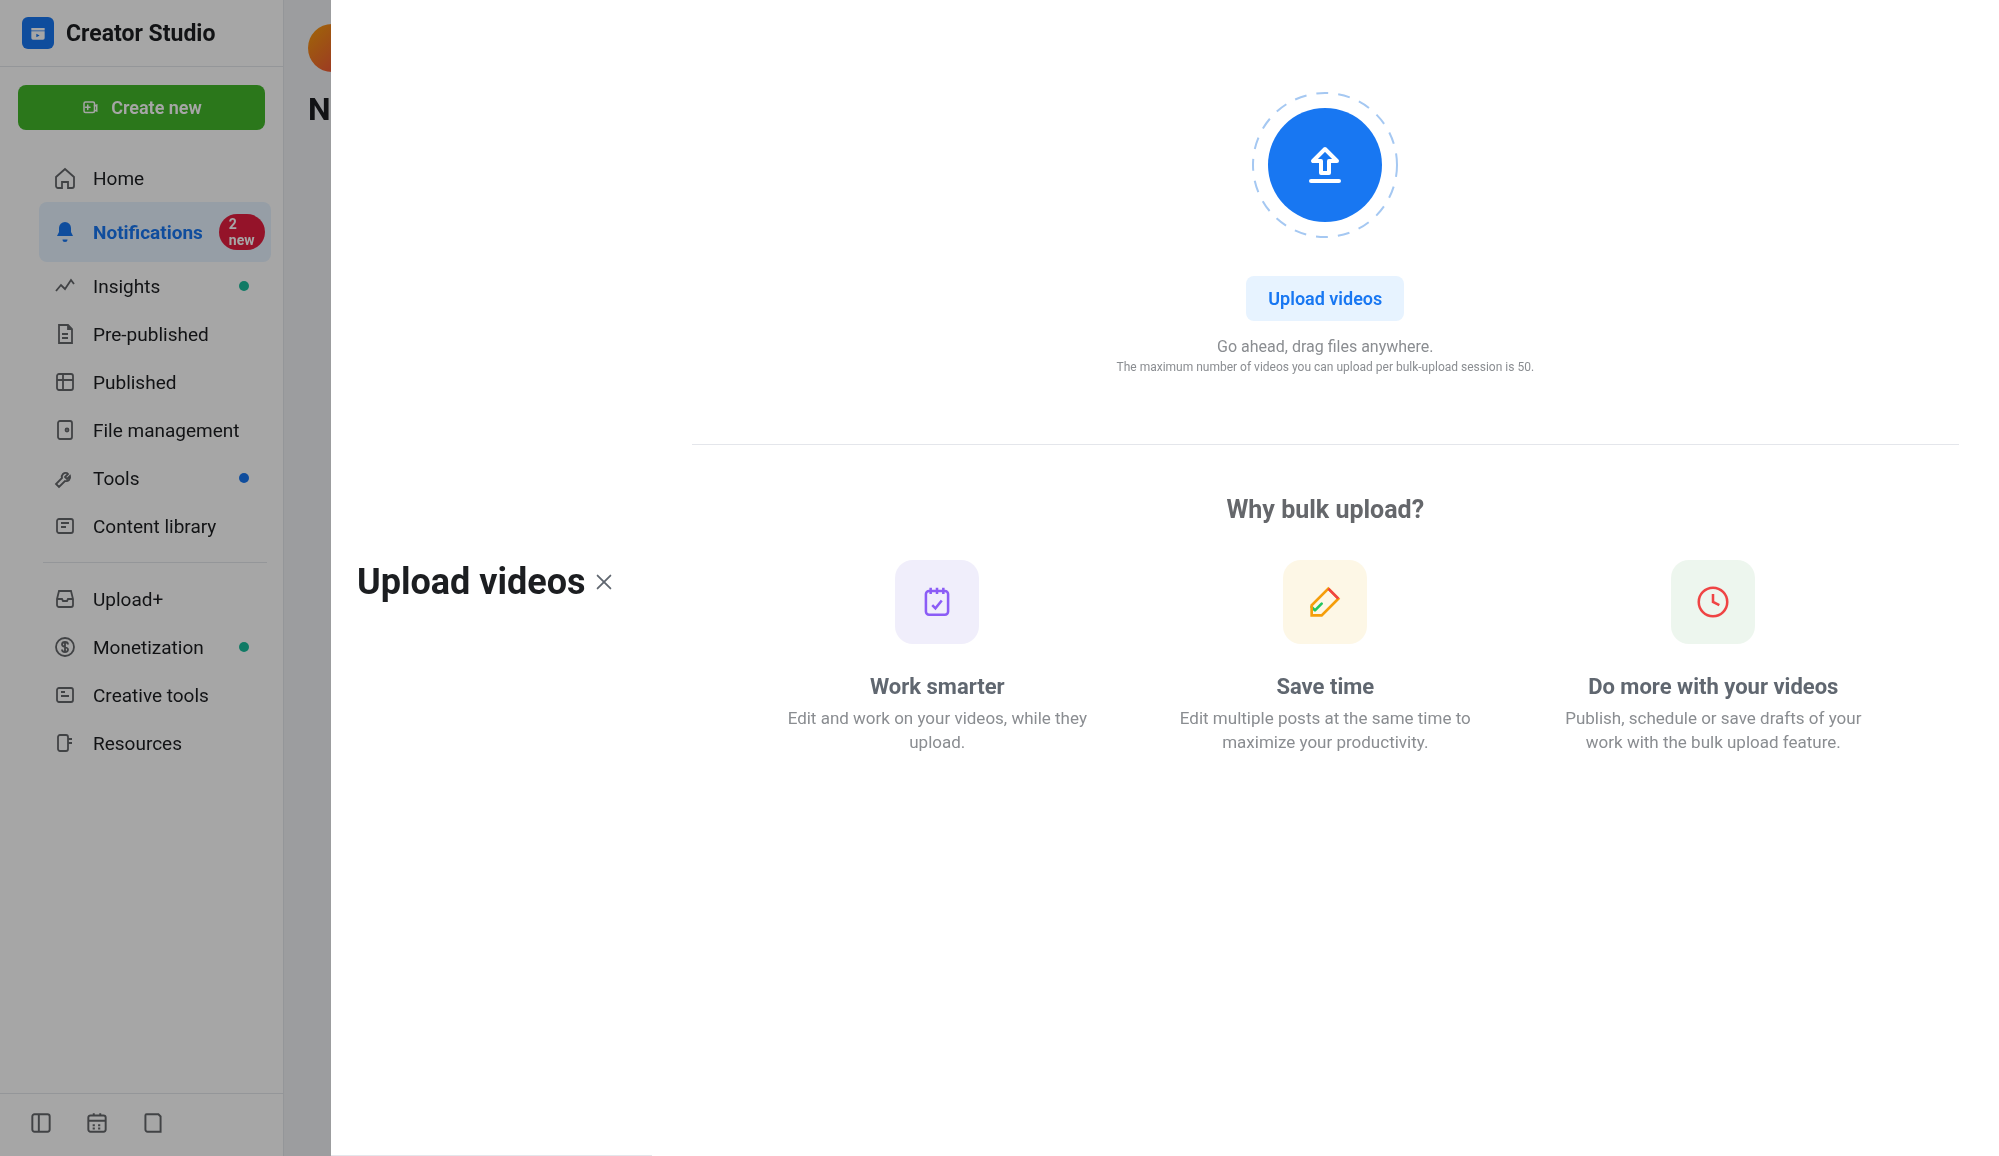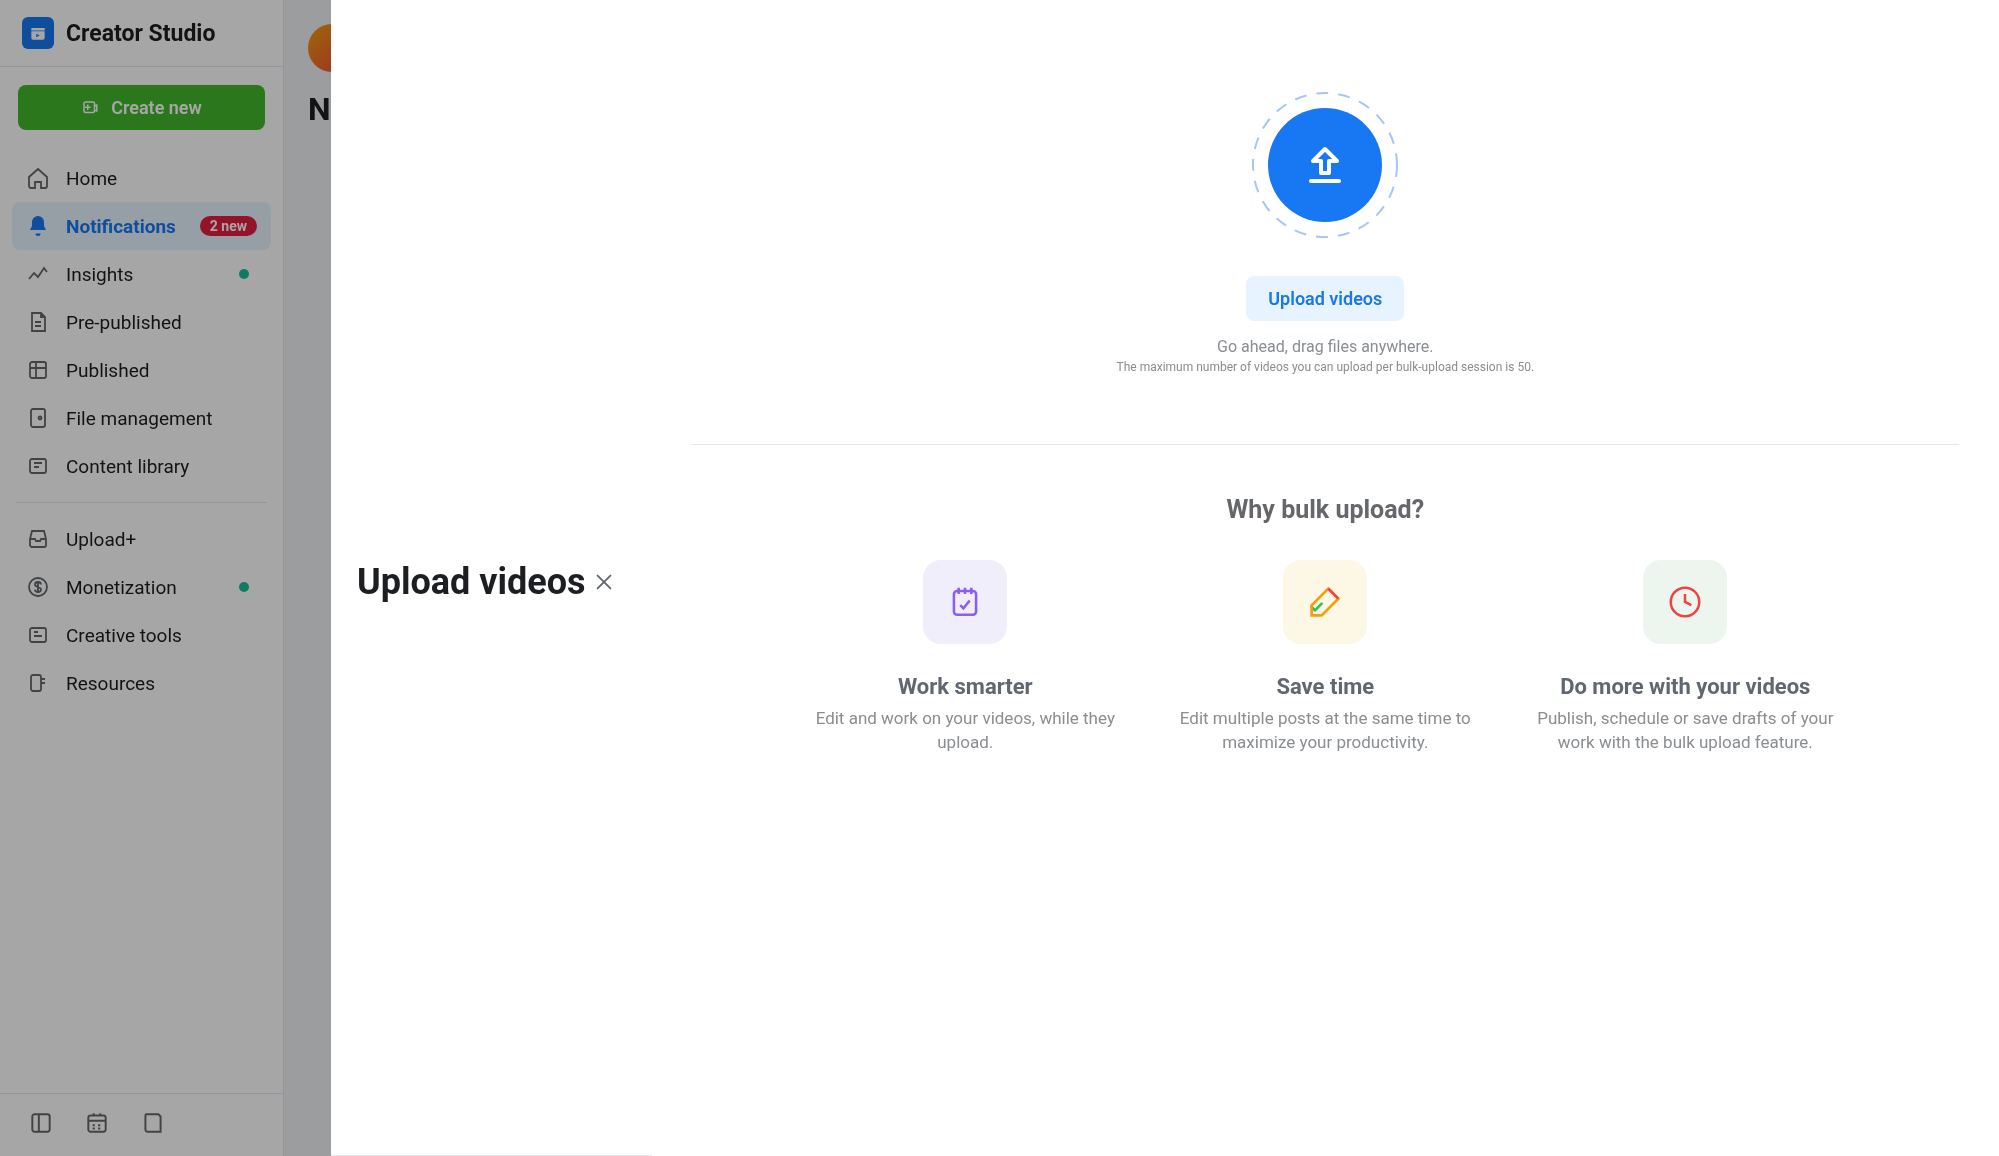--- a/index.html
+++ b/index.html
@@ -10,21 +10,21 @@
     .sidebar { width: 284px; background: #fff; display: flex; flex-direction: column; border-right: 1px solid #e4e6eb; }
     .sidebar-header { display: flex; align-items: center; padding: 20px 22px; gap: 12px; border-bottom: 1px solid #e4e6eb; height: 67px; }
     .logo-icon { width: 32px; height: 32px; background: #1877f2; border-radius: 6px; display:flex; align-items:center; justify-content:center; }
     .logo-icon svg { width:20px; height:20px; fill:#fff;}
     .app-name { font-weight: 700; font-size: 23px; color: #1c1e21; }
 
     .create-btn-wrap { padding: 18px; }
     .create-btn { width: 100%; background: #42b72a; color: #fff; border: none; border-radius: 8px; padding: 12px 18px; font-weight: 600; font-size: 18px; display:flex; align-items:center; justify-content:center; gap:12px; cursor:pointer; }
     .create-btn svg { width: 18px; height: 18px; }
 
-    .nav { flex: 1; overflow-y: auto; padding: 6px 12px; }
+    .nav { flex: 1; overflow-y: auto; padding: 6px 12px; margin-left: 27px; }
     .nav-item { display: flex; align-items: center; gap: 16px; padding: 12px 14px; border-radius: 8px; color: #1c1e21; font-size: 19px; position:relative; cursor:pointer; }
     .nav-item.active { background: #e7f3ff; color: #1877f2; font-weight:700; }
     .nav-item .nav-icon { width: 24px; height: 24px; flex:none; display:flex; align-items:center; justify-content:center; }
     .nav-item.active .nav-icon svg { stroke:#1877f2; fill:#1877f2; }
     .nav-icon svg { stroke:#65676b; }
     .nav-badge { background:#e41e3f; color:#fff; border-radius: 999px; font-size:14px; font-weight:700; padding:2px 10px; margin-left:auto; }
     .nav-dot { width:10px; height:10px; background:#1abc9c; border-radius:50%; margin-left:auto; margin-right:8px; }
     .nav-dot.blue { background:#1877f2; }
     .nav-divider { border-top:1px solid #e4e6eb; margin: 12px 4px; }
 
@@ -54,21 +54,21 @@
     .upload-circle svg { width:48px; height:48px; }
 
     .upload-btn { margin-top: 36px; background:#e7f3ff; color:#1877f2; border:none; padding: 12px 22px; font-weight:600; font-size:18px; border-radius:8px; cursor:pointer; }
     .upload-hint { color:#8a8d91; font-size:16px; margin-top: 16px; }
     .upload-hint2 { color:#8a8d91; font-size:12px; margin-top: 4px; }
 
     .divider-long { width: 100%; max-width: 1520px; border-top:1px solid #e4e6eb; margin: 70px 0 50px; }
 
     .why-section { text-align:center; }
     .why-heading { font-size: 25px; font-weight:700; color:#65676b; margin-bottom: 36px; }
-    .benefit-row { display:flex; gap: 60px; justify-content:space-between; }
+    .benefit-row { display:flex; gap: 88px; justify-content:space-between; }
     .benefit { width: 300px; display:flex; flex-direction:column; align-items:center; }
     .benefit-icon { width:84px; height:84px; border-radius:18px; display:flex; align-items:center; justify-content:center; margin-bottom: 30px; }
     .b1 { background:#f0eefb; }
     .b2 { background:#fdf7e6; }
     .b3 { background:#edf6ee; }
     .benefit-title { font-weight:700; font-size:22px; color:#606770; margin-bottom:8px; }
     .benefit-desc { font-size:17px; color:#8a8d91; line-height:1.4; }
   </style>
 </head>
 <body>
@@ -139,20 +139,29 @@
         <span>Published</span>
       </div>
       <div class="nav-item">
         <span class="nav-icon">
             <svg viewBox="0 0 24 24" fill="none" stroke-width="1.8">
               <rect x="5" y="3" width="14" height="18" rx="2"></rect>
               <circle cx="14" cy="12" r="1.5"></circle>
             </svg>
           </span>
         <span>File management</span>
+      </div>
+      <div class="nav-item">
+        <span class="nav-icon">
+            <svg viewBox="0 0 24 24" fill="none" stroke-width="1.8">
+              <path d="M14 7a4 4 0 00-5 5l-6 6 3 3 6-6a4 4 0 005-5l-3 3-2-2 3-3z"></path>
+            </svg>
+          </span>
+        <span>Tools</span>
+        <span class="nav-dot blue"></span>
       </div>
       <div class="nav-item">
         <span class="nav-icon">
             <svg viewBox="0 0 24 24" fill="none" stroke-width="1.8">
               <rect x="4" y="5" width="16" height="14" rx="2"></rect>
               <path d="M8 9h8M8 13h5"></path>
             </svg>
           </span>
         <span>Content library</span>
       </div>

